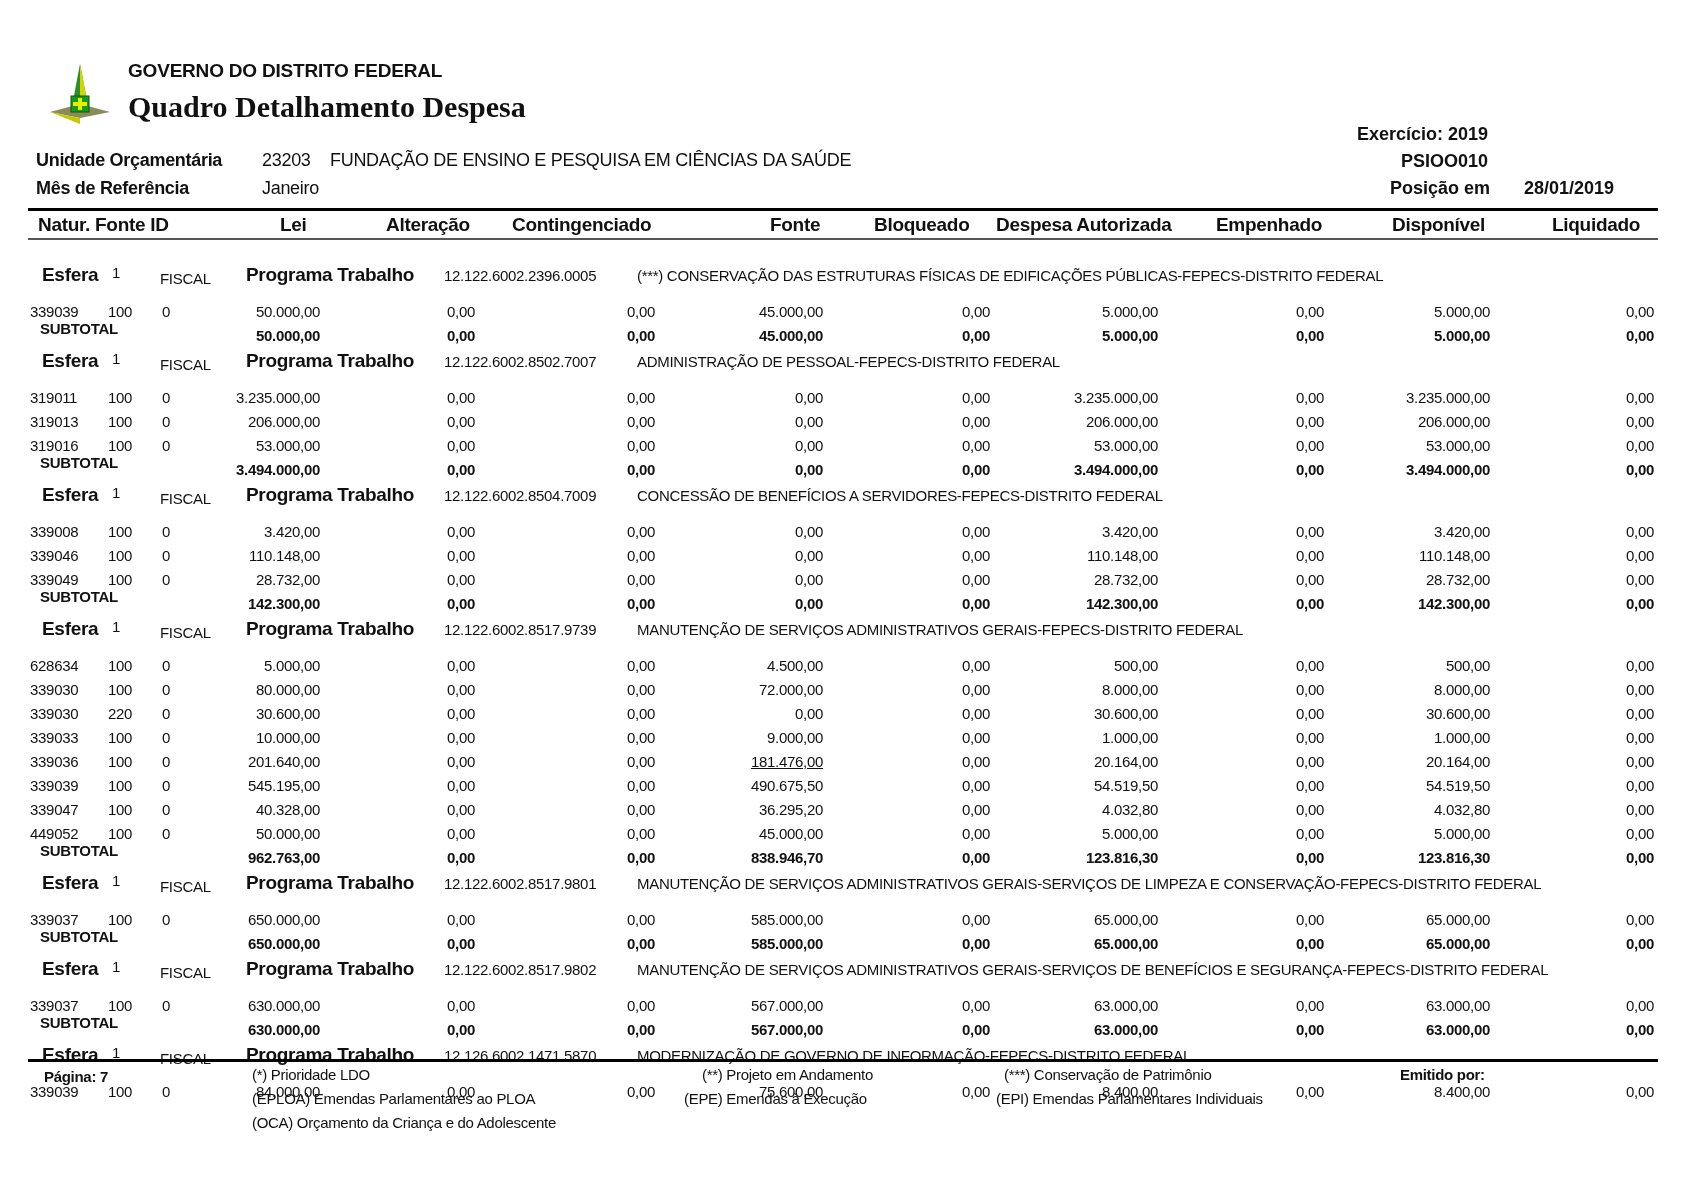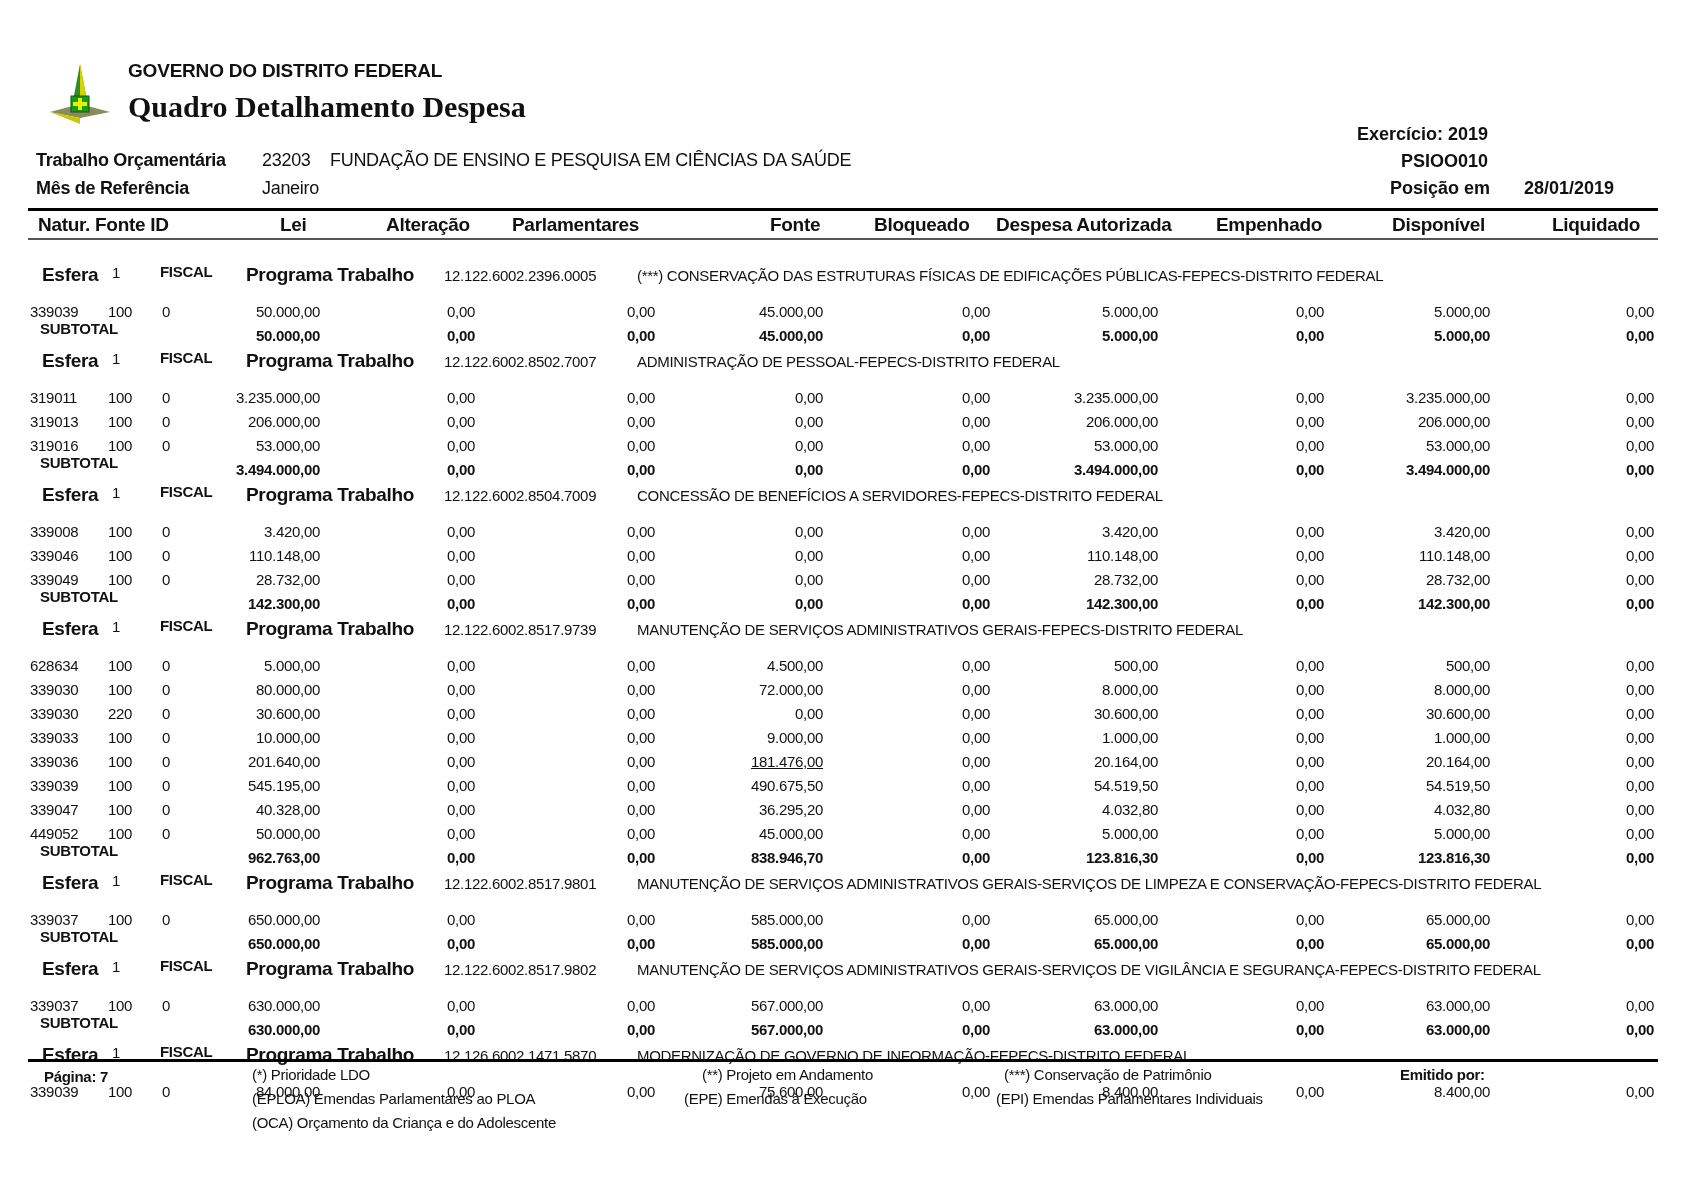--- a/index.html
+++ b/index.html
@@ -18,21 +18,21 @@
   .colhdr { top: 214px; font-size: 19px; font-weight: bold; letter-spacing: -0.3px; }
 
   
   .rows { position: absolute; left: 0; top: 262px; width: 1684px; }
   .row { position: relative; height: 24px; font-size: 15px; letter-spacing: -0.3px; }
   .row .c { position: absolute; top: 3px; white-space: nowrap; }
   .row .r { text-align: right; }
   .prog { height: 30px; }
   .prog .esf { left: 42px; top: 2px; font-size: 19px; font-weight: bold; }
   .prog .esfn { left: 112px; top: 2px; font-size: 15px; }
-  .prog .fisc { left: 160px; top: 1px; font-size: 15px; font-weight: bold; }
+  .prog .fisc { left: 160px; top: 8px; font-size: 15px; }
   .prog .pt { left: 246px; top: 2px; font-size: 19px; font-weight: bold; }
   .prog .ptc { left: 444px; top: 5px; font-size: 15px; }
   .prog .ptd { left: 637px; top: 5px; font-size: 15px; }
   .spacer { height: 8px; }
   .sub { font-weight: bold; }
   .sub .slbl { left: 40px; top: -4px; font-size: 15px; }
 
   .foot { font-size: 15px; letter-spacing: -0.3px; }
 </style>
 </head>
@@ -44,34 +44,34 @@
   <polygon points="4,50 34,42 64,50 34,56" fill="#8a8a5a"></polygon>
   <polygon points="4,50 34,56 34,62" fill="#c8c800"></polygon>
   <rect x="25" y="34" width="18" height="16" fill="#1a9a1a" stroke="#0b5b0b" stroke-width="1"></rect>
   <rect x="32" y="36" width="4" height="12" fill="#e8f000"></rect>
   <rect x="27" y="40" width="14" height="4" fill="#e8f000"></rect>
 </svg>
 <div class="abs gov">GOVERNO DO DISTRITO FEDERAL</div>
 <div class="abs title">Quadro Detalhamento Despesa</div>
 
 <div class="abs rlbl" style="right:196px; top:124px;">Exercício: 2019</div>
-<div class="abs lbl" style="left:36px; top:150px;">Trabalho Orçamentária</div>
+<div class="abs lbl" style="left:36px; top:150px;">Unidade Orçamentária</div>
 <div class="abs val" style="left:262px; top:150px;">23203</div>
 <div class="abs val" style="left:330px; top:150px;">FUNDAÇÃO DE ENSINO E PESQUISA EM CIÊNCIAS DA SAÚDE</div>
 <div class="abs rlbl" style="right:196px; top:151px;">PSIOO010</div>
 <div class="abs lbl" style="left:36px; top:178px;">Mês de Referência</div>
 <div class="abs val" style="left:262px; top:178px;">Janeiro</div>
 <div class="abs rlbl" style="left:1390px; top:178px;">Posição em</div>
 <div class="abs rlbl" style="left:1524px; top:178px;">28/01/2019</div>
 
 <div class="hrule" style="top:208px; height:3px;"></div>
 <div class="abs colhdr" style="left:38px;">Natur. Fonte ID</div>
 <div class="abs colhdr" style="left:280px;">Lei</div>
 <div class="abs colhdr" style="left:386px;">Alteração</div>
-<div class="abs colhdr" style="left:512px;">Parlamentares</div>
+<div class="abs colhdr" style="left:512px;">Contingenciado</div>
 <div class="abs colhdr" style="left:770px;">Fonte</div>
 <div class="abs colhdr" style="left:874px;">Bloqueado</div>
 <div class="abs colhdr" style="left:996px;">Despesa Autorizada</div>
 <div class="abs colhdr" style="left:1216px;">Empenhado</div>
 <div class="abs colhdr" style="left:1392px;">Disponível</div>
 <div class="abs colhdr" style="left:1552px;">Liquidado</div>
 <div class="hrule" style="top:238px; height:2px; background:#555;"></div>
 
 <div class="rows" id="rows">
     <div class="row prog">
@@ -402,21 +402,21 @@
       <span class="c r" style="right:360px;">0,00</span>
       <span class="c r" style="right:194px;">65.000,00</span>
       <span class="c r" style="right:30px;">0,00</span>
     </div>
     <div class="row prog">
       <span class="c esf" style="">Esfera</span>
       <span class="c esfn" style="">1</span>
       <span class="c fisc" style="">FISCAL</span>
       <span class="c pt" style="">Programa Trabalho</span>
       <span class="c ptc" style="">12.122.6002.8517.9802</span>
-      <span class="c ptd" style="">MANUTENÇÃO DE SERVIÇOS ADMINISTRATIVOS GERAIS-SERVIÇOS DE VIGILÂNCIA E SEGURANÇA-FEPECS-DISTRITO FEDERAL</span>
+      <span class="c ptd" style="">MANUTENÇÃO DE SERVIÇOS ADMINISTRATIVOS GERAIS-SERVIÇOS DE BENEFÍCIOS E SEGURANÇA-FEPECS-DISTRITO FEDERAL</span>
     </div>
     <div class="spacer"></div>
     <div class="row">
       <span class="c " style="left:30px;">339037</span>
       <span class="c " style="left:108px;">100</span>
       <span class="c " style="left:162px;">0</span>
       <span class="c r" style="right:1364px;">630.000,00</span>
       <span class="c r" style="right:1209px;">0,00</span>
       <span class="c r" style="right:1029px;">0,00</span>
       <span class="c r" style="right:861px;">567.000,00</span>

